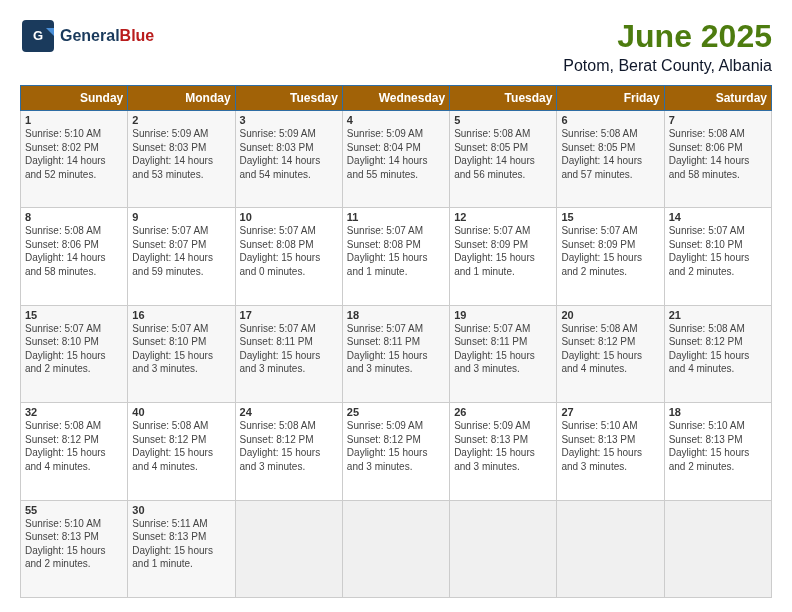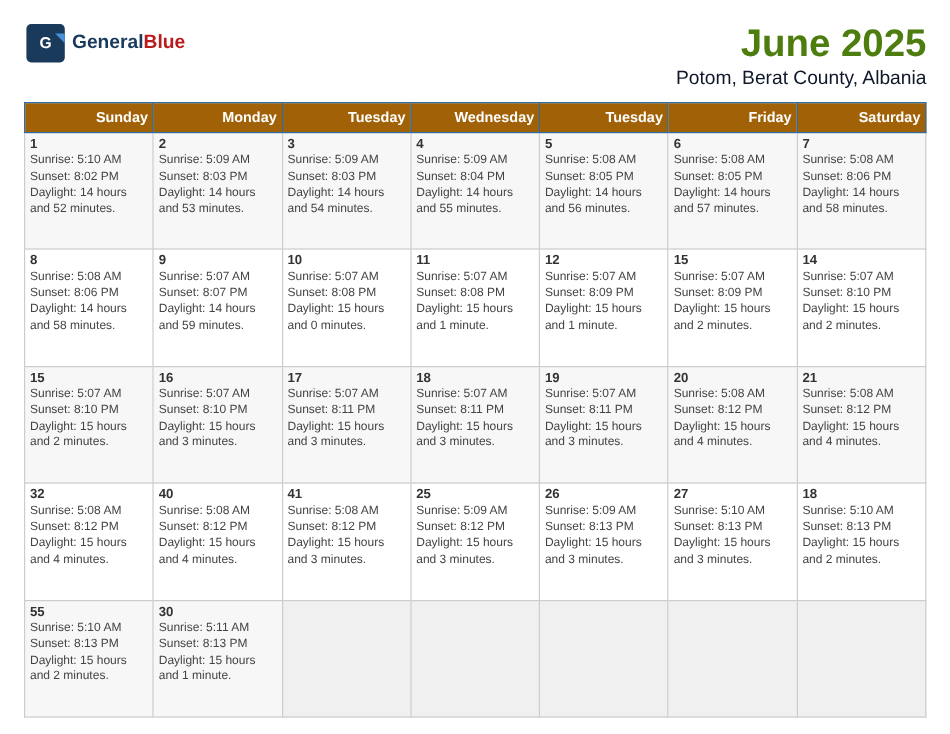--- a/index.html
+++ b/index.html
@@ -215,21 +215,21 @@
         <tr>
           <td>
             <span class="day-num">32</span>
             <div class="day-content">Sunrise: 5:08 AM<br>Sunset: 8:12 PM<br>Daylight: 15 hours<br>and 4 minutes.</div>
           </td>
           <td>
             <span class="day-num">40</span>
             <div class="day-content">Sunrise: 5:08 AM<br>Sunset: 8:12 PM<br>Daylight: 15 hours<br>and 4 minutes.</div>
           </td>
           <td>
-            <span class="day-num">41</span>
+            <span class="day-num">24</span>
             <div class="day-content">Sunrise: 5:08 AM<br>Sunset: 8:12 PM<br>Daylight: 15 hours<br>and 3 minutes.</div>
           </td>
           <td>
             <span class="day-num">25</span>
             <div class="day-content">Sunrise: 5:09 AM<br>Sunset: 8:12 PM<br>Daylight: 15 hours<br>and 3 minutes.</div>
           </td>
           <td>
             <span class="day-num">26</span>
             <div class="day-content">Sunrise: 5:09 AM<br>Sunset: 8:13 PM<br>Daylight: 15 hours<br>and 3 minutes.</div>
           </td>

